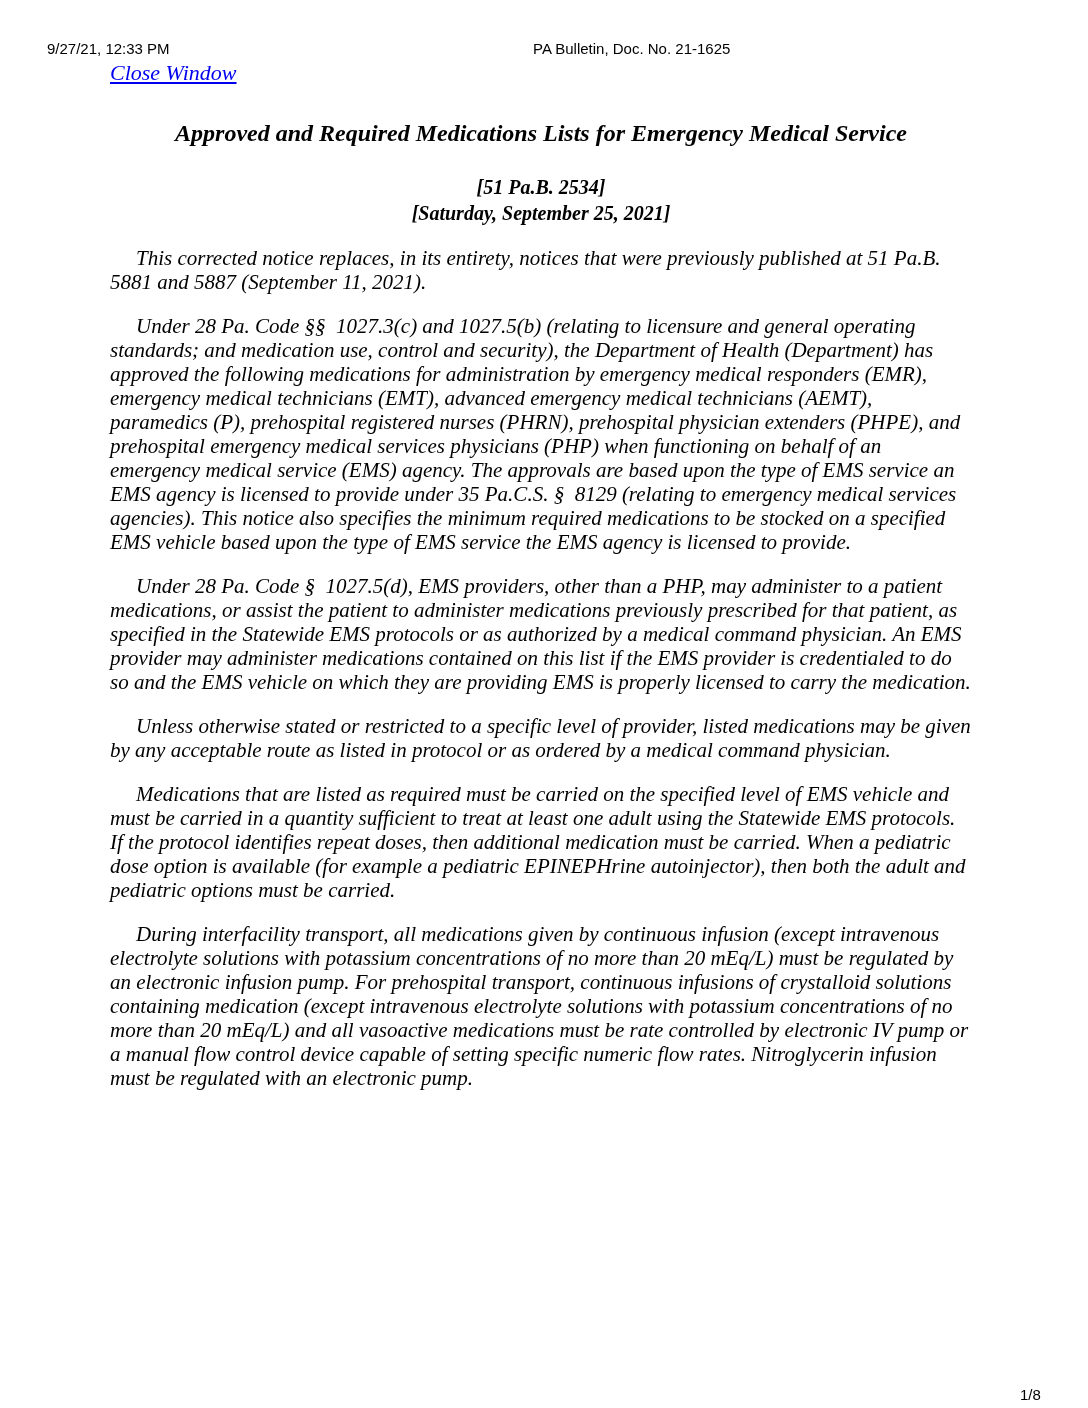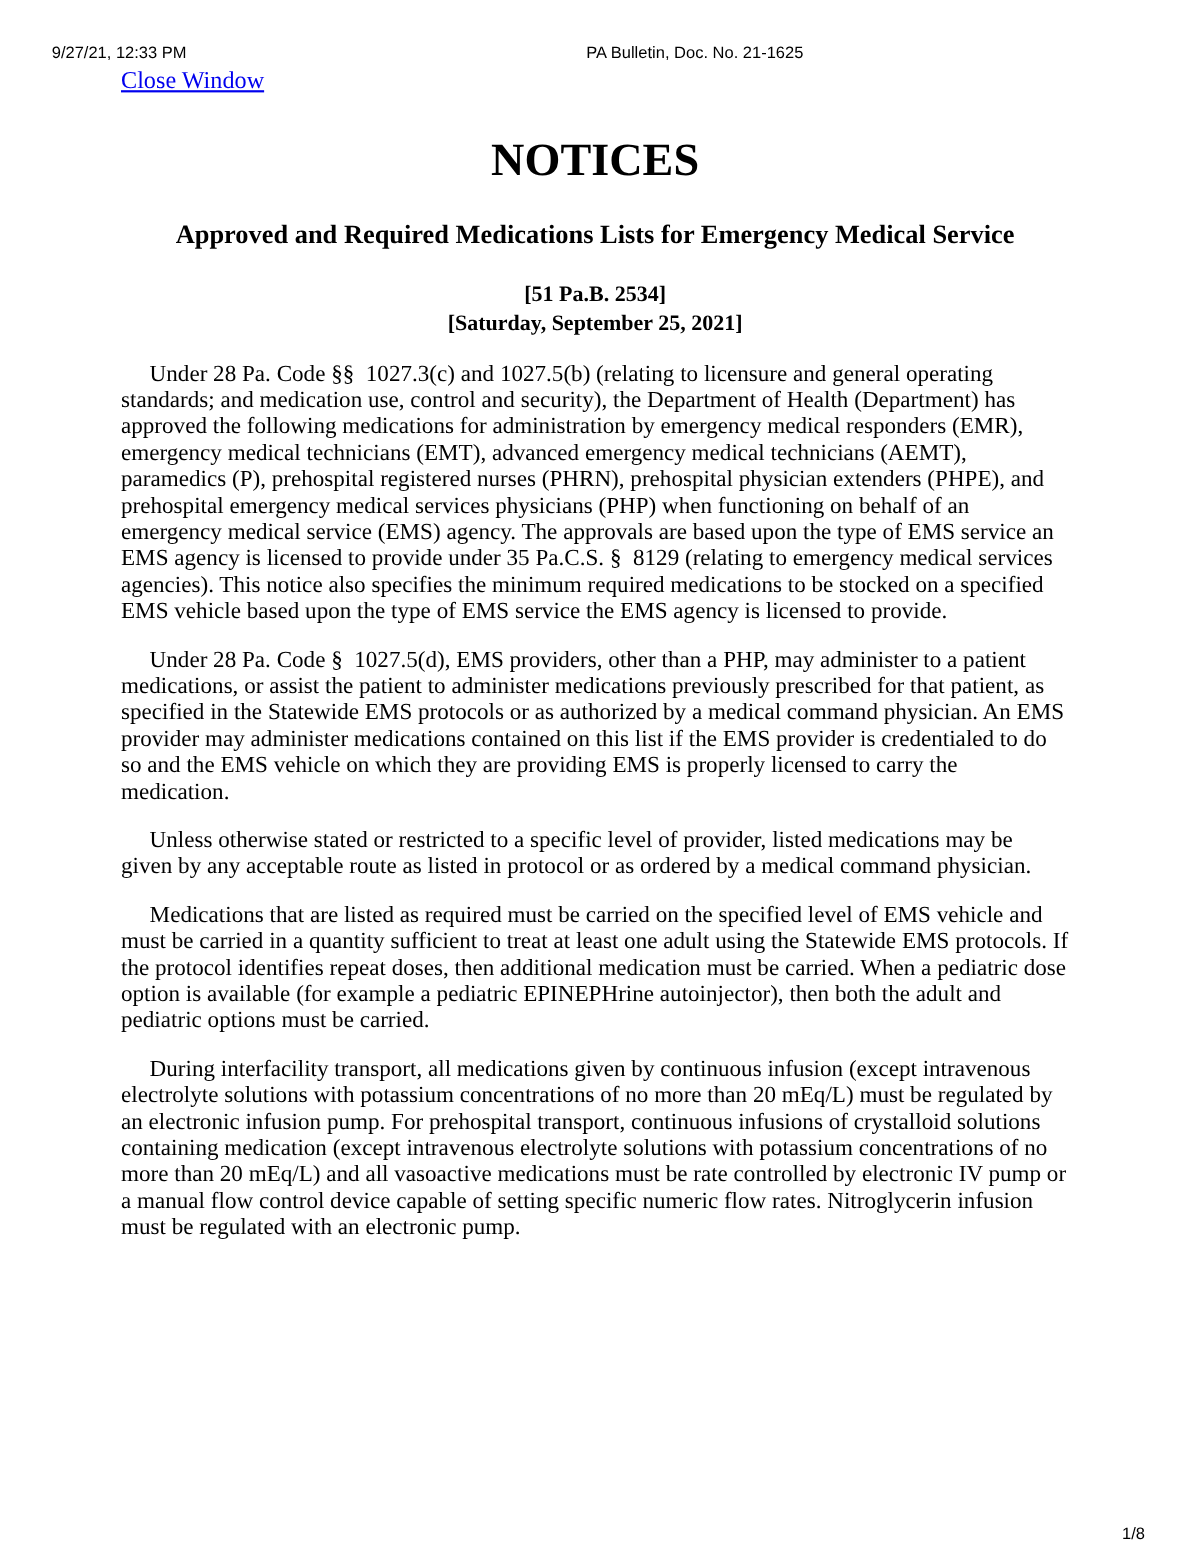--- a/index.html
+++ b/index.html
@@ -20,20 +20,21 @@
     color: #000000;
     white-space: nowrap;
     margin-top: 23px;
   }
   .meta-timestamp { left: 47px; top: 17px; }
   .meta-docref   { left: 533px; top: 17px; }
   .meta-pagenum  { left: 1020px; top: 1363px; }
 
   .content {
     padding: 61px 116px 0 110px;
+    font-style: italic;
   }
   .close-row { line-height: 24px; }
   .close-link {
     color: #0000EE;
     text-decoration: underline;
     font-size: 22px;
     cursor: pointer;
   }
   .section-heading {
     text-align: center;
@@ -77,32 +78,32 @@
 <div class="print-meta meta-timestamp">9/27/21, 12:33 PM</div>
 
 <div class="print-meta meta-docref">PA Bulletin, Doc. No. 21-1625</div>
 
 <div class="content">
 
   <div class="close-row">
     <a class="close-link" href="#">Close Window</a>
   </div>
 
-  <div class="section-heading">NOTICES</div>
 
 
   <div class="notice-title">
     <div>Approved and Required Medications Lists for Emergency Medical Service</div>
   </div>
 
   <div class="doc-citation">
     <div>[51 Pa.B. 2534]</div>
     <div>[Saturday, September 25, 2021]</div>
   </div>
 
+  <p class="body-paragraph">This corrected notice replaces, in its entirety, notices that were previously published at 51 Pa.B. 5881 and 5887 (September 11, 2021).</p>
 
   <p class="body-paragraph">Under 28 Pa. Code §§&nbsp; 1027.3(c) and 1027.5(b) (relating to licensure and general operating standards; and medication use, control and security), the Department of Health (Department) has approved the following medications for administration by emergency medical responders (EMR), emergency medical technicians (EMT), advanced emergency medical technicians (AEMT), paramedics (P), prehospital registered nurses (PHRN), prehospital physician extenders (PHPE), and prehospital emergency medical services physicians (PHP) when functioning on behalf of an emergency medical service (EMS) agency. The approvals are based upon the type of EMS service an EMS agency is licensed to provide under 35 Pa.C.S. §&nbsp; 8129 (relating to emergency medical services agencies). This notice also specifies the minimum required medications to be stocked on a specified EMS vehicle based upon the type of EMS service the EMS agency is licensed to provide.</p>
 
   <p class="body-paragraph">Under 28 Pa. Code §&nbsp; 1027.5(d), EMS providers, other than a PHP, may administer to a patient medications, or assist the patient to administer medications previously prescribed for that patient, as specified in the Statewide EMS protocols or as authorized by a medical command physician. An EMS provider may administer medications contained on this list if the EMS provider is credentialed to do so and the EMS vehicle on which they are providing EMS is properly licensed to carry the medication.</p>
 
   <p class="body-paragraph">Unless otherwise stated or restricted to a specific level of provider, listed medications may be given by any acceptable route as listed in protocol or as ordered by a medical command physician.</p>
 
   <p class="body-paragraph">Medications that are listed as required must be carried on the specified level of EMS vehicle and must be carried in a quantity sufficient to treat at least one adult using the Statewide EMS protocols. If the protocol identifies repeat doses, then additional medication must be carried. When a pediatric dose option is available (for example a pediatric EPINEPHrine autoinjector), then both the adult and pediatric options must be carried.</p>
 
   <p class="body-paragraph">During interfacility transport, all medications given by continuous infusion (except intravenous electrolyte solutions with potassium concentrations of no more than 20 mEq/L) must be regulated by an electronic infusion pump. For prehospital transport, continuous infusions of crystalloid solutions containing medication (except intravenous electrolyte solutions with potassium concentrations of no more than 20 mEq/L) and all vasoactive medications must be rate controlled by electronic IV pump or a manual flow control device capable of setting specific numeric flow rates. Nitroglycerin infusion must be regulated with an electronic pump.</p>

